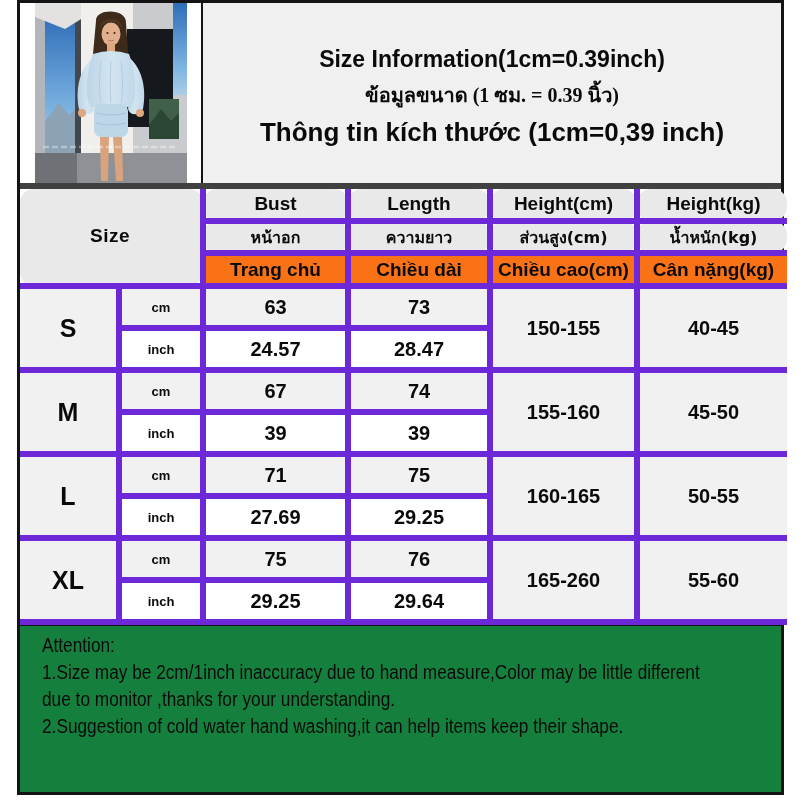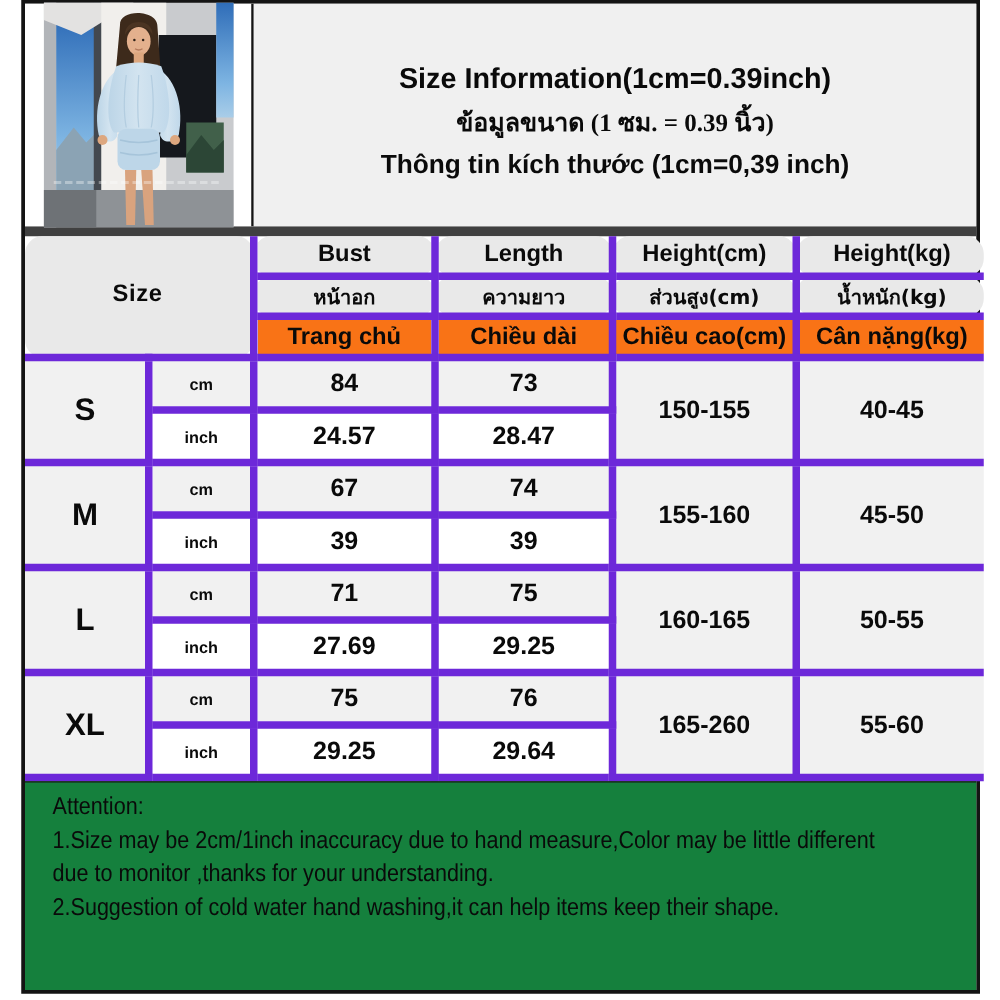--- a/index.html
+++ b/index.html
@@ -2,29 +2,29 @@
 <html><head>
 <meta charset="utf-8">
 <style>
   * { margin:0; padding:0; box-sizing:border-box; }
   html,body { width:800px; height:800px; background:#ffffff; overflow:hidden;
               font-family:"Liberation Sans","DejaVu Sans",sans-serif; color:#0a0a0a; }
   .sheet { position:absolute; left:17px; top:0; width:767px; height:795px;
            border:3px solid #141414; display:flex; flex-direction:column; background:#fff; }
 
   
-  .top-row { height:186px; display:flex; border-bottom:8px solid #404040; flex:0 0 auto; }
+  .top-row { height:186px; display:flex; border-bottom:6px solid #404040; flex:0 0 auto; }
   .photo-cell { width:183px; flex:0 0 auto; border-right:2px solid #141414; background:#fff;
                 display:flex; align-items:center; justify-content:center; }
   .photo-cell svg { display:block; }
   .title-cell { flex:1; background:#f0f0f0; display:flex; flex-direction:column;
                 align-items:center; justify-content:center; gap:6px; padding-top:8px; }
   .title-en { font-size:23px; font-weight:bold; }
   .title-th { font-size:20px; font-weight:bold; font-family:Liberation Serif, serif; }
-  .title-vi { font-size:21px; font-weight:bold; }
+  .title-vi { font-size:26px; font-weight:bold; }
 
   
   table.size-table { width:100%; border-collapse:collapse; table-layout:fixed; flex:0 0 auto; }
   table.size-table td { border:6px solid #6d28d9; text-align:center; vertical-align:middle;
                         font-weight:bold; padding:0; overflow:hidden; }
   table.size-table td:first-child { border-left:none; }
   table.size-table td.lastcol { border-right:none; }
   tr.h-row td { border-top-width:2px; }
   tr.h-en td, tr.h-th td { background:#e9e9e9;border-radius:14px; }
   tr.h-en { height:32px; } tr.h-th { height:32px; } tr.h-vi { height:33px; }
@@ -145,21 +145,21 @@
       <tr class="h-row h-vi">
         <td>Trang chủ</td>
         <td>Chiều dài</td>
         <td>Chiều cao(cm)</td>
         <td class="lastcol">Cân nặng(kg)</td>
       </tr>
 
       <tr class="d-row row-cm group-start">
         <td class="size-label" rowspan="2">S</td>
         <td class="unit">cm</td>
-        <td class="val">84</td>
+        <td class="val">63</td>
         <td class="val">73</td>
         <td class="range" rowspan="2">150-155</td>
         <td class="range lastcol" rowspan="2">40-45</td>
       </tr>
       <tr class="d-row row-inch">
         <td class="unit">inch</td>
         <td class="val">24.57</td>
         <td class="val">28.47</td>
       </tr>
 

